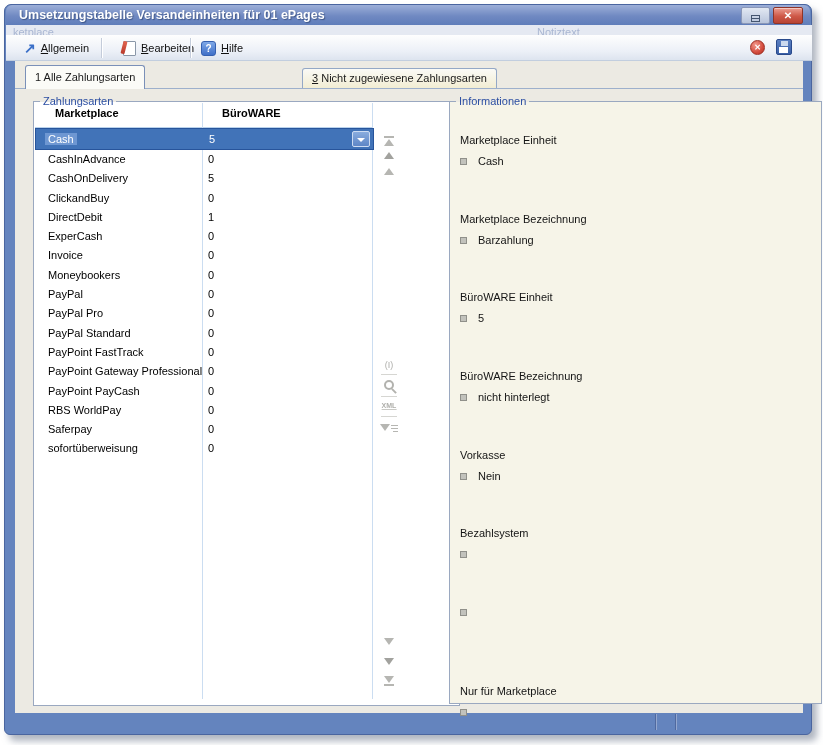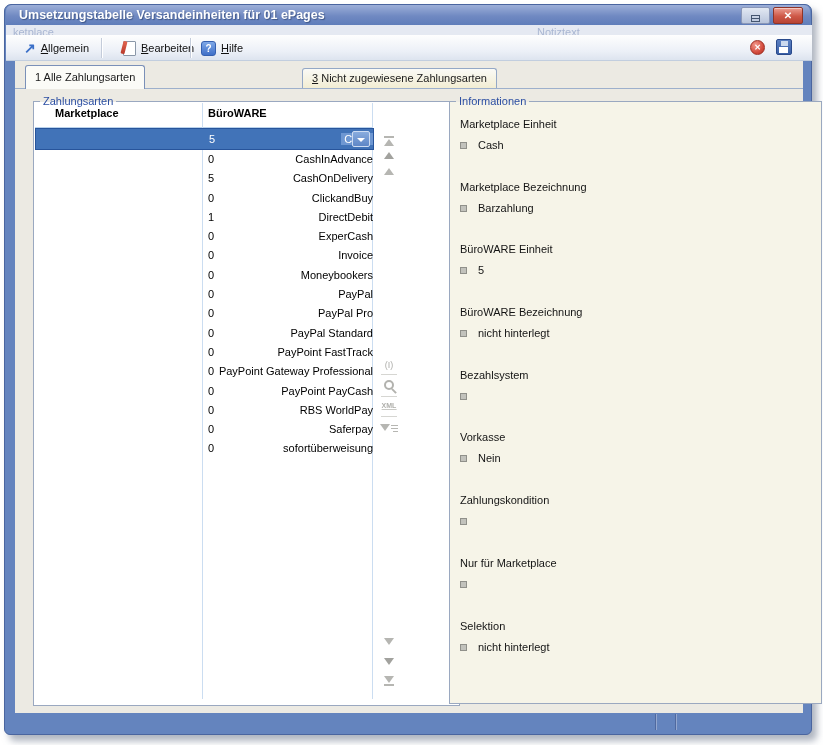--- a/index.html
+++ b/index.html
@@ -48,28 +48,28 @@
   
   .panel{position:absolute;left:10px;top:56px;width:788px;height:652px;background:#ECEAE3;}
   .tabline{position:absolute;left:0;right:0;top:27px;height:1px;background:#9DB0CC;z-index:1;}
   .tab{position:absolute;font-size:11px;padding:0 9px;white-space:nowrap;color:#1a1a1a;
     border:1px solid #94A8C6;border-bottom:none;border-radius:3px 3px 0 0;
     background:linear-gradient(#FAFAF6,#F2EDD3);height:20px;line-height:19px;top:7px;z-index:0;cursor:default;}
   .tab.active{top:4px;height:24px;line-height:22px;background:#FBFBF7;border-color:#7A90B8;z-index:2;}
   u{text-decoration:underline;}
   
   .gbox{position:absolute;border:1px solid #9AA8C0;}
-  .gbox.left{left:18px;top:40px;width:427px;height:605px;background:#fff;text-align:right;}
+  .gbox.left{left:18px;top:40px;width:427px;height:605px;background:#fff;}
   .gbox.right{left:434px;top:40px;width:373px;height:603px;background:#F6F4E8;}
   .legend{position:absolute;top:-7px;left:6px;font-size:11px;color:#2B4EA2;padding:0 3px;line-height:13px;}
   .legend.l1{background:linear-gradient(#ECEAE3 54%,#FFFFFF 54%);}
   .legend.l2{background:linear-gradient(#ECEAE3 54%,#F6F4E8 54%);}
   
   .th{position:absolute;top:5px;font-size:11px;font-weight:bold;color:#000;}
-  .th.c1{left:14px;padding-left:7px;} .th.c2{left:174px;}
+  .th.c1{left:14px;padding-left:7px;} .th.c2{left:188px;}
   .hline{position:absolute;left:1px;top:25px;width:337px;height:1px;background:#B9D2EC;}
   .vline{position:absolute;top:1px;bottom:6px;width:1px;background:#CBDDF1;}
   .rows{position:absolute;left:1px;top:26px;width:338px;}
   .row{height:19.3px;line-height:19.3px;font-size:11px;color:#000;position:relative;white-space:nowrap;}
   .row .c1{margin-left:13px;}
   .row .c2{position:absolute;left:173px;top:0;}
   .row.sel{height:22px;line-height:20px;background:#4173B8;border:1px solid #27549B;color:#fff;width:339px;}
   .row.sel .c1{background:#6E97D2;padding:0 3px;margin-left:9px;}
   .ddbtn{position:absolute;right:3px;top:2px;width:18px;height:16px;border-radius:2px;
     background:linear-gradient(#89ACDE,#5E86C6);border:1px solid #CDDCF2;}
@@ -90,21 +90,21 @@
   .s-mag{position:absolute;left:50%;transform:translateX(-50%);width:10px;height:10px;
     border:2px solid #B2B2AE;border-radius:50%;}
   .s-mag::after{content:"";position:absolute;width:2px;height:6px;background:#B2B2AE;left:7px;top:6px;
     transform:rotate(-45deg);}
   .s-filter{position:absolute;left:50%;transform:translateX(-50%);width:18px;height:12px;}
   .s-filter .tri-down{position:absolute;left:0;top:2px;}
   .s-filter i{position:absolute;right:0;width:7px;height:1px;background:#B6B6B2;}
   .s-filter i.f1{top:3px;} .s-filter i.f2{top:6px;} .s-filter i.f3{top:9px;width:5px;}
   
   .isections{position:absolute;left:0;top:16px;right:0;}
-  .isec{height:62.7px;padding-left:10px;position:relative;}
+  .isec{height:62.7px;padding-left:10px;position:relative;margin-top:16px;}
   .ilabel{font-size:11px;color:#141414;}
   .ivrow{margin-top:9px;display:flex;align-items:center;gap:11px;}
   .ibullet{width:7px;height:7px;background:#C2C2BC;border:1px solid #90908A;flex:none;}
   .ivalue{font-size:11px;color:#141414;min-height:13px;}
   
   .grip{position:absolute;bottom:4px;width:1px;height:16px;}
   .g1{left:650px;background:#50699F;} .g2{left:651px;background:#93A7CF;}
   .g3{left:670px;background:#50699F;} .g4{left:671px;background:#93A7CF;}
 </style>
 </head>
@@ -238,35 +238,34 @@
             </div>
           </div>
           <div class="isec">
             <div class="ilabel">BüroWARE Bezeichnung</div>
             <div class="ivrow">
               <span class="ibullet"></span>
               <span class="ivalue">nicht hinterlegt</span>
             </div>
           </div>
           <div class="isec">
+            <div class="ilabel">Vorkasse</div>
+            <div class="ivrow">
+              <span class="ibullet"></span>
+              <span class="ivalue">Nein</span>
+            </div>
+          </div>
+          <div class="isec">
             <div class="ilabel">Bezahlsystem</div>
             <div class="ivrow">
               <span class="ibullet"></span>
               <span class="ivalue"></span>
             </div>
           </div>
           <div class="isec">
-            <div class="ilabel">Vorkasse</div>
-            <div class="ivrow">
-              <span class="ibullet"></span>
-              <span class="ivalue">Nein</span>
-            </div>
-          </div>
-          <div class="isec">
-            <div class="ilabel">Zahlungskondition</div>
             <div class="ivrow">
               <span class="ibullet"></span>
               <span class="ivalue"></span>
             </div>
           </div>
           <div class="isec">
             <div class="ilabel">Nur für Marketplace</div>
             <div class="ivrow">
               <span class="ibullet"></span>
               <span class="ivalue"></span>

